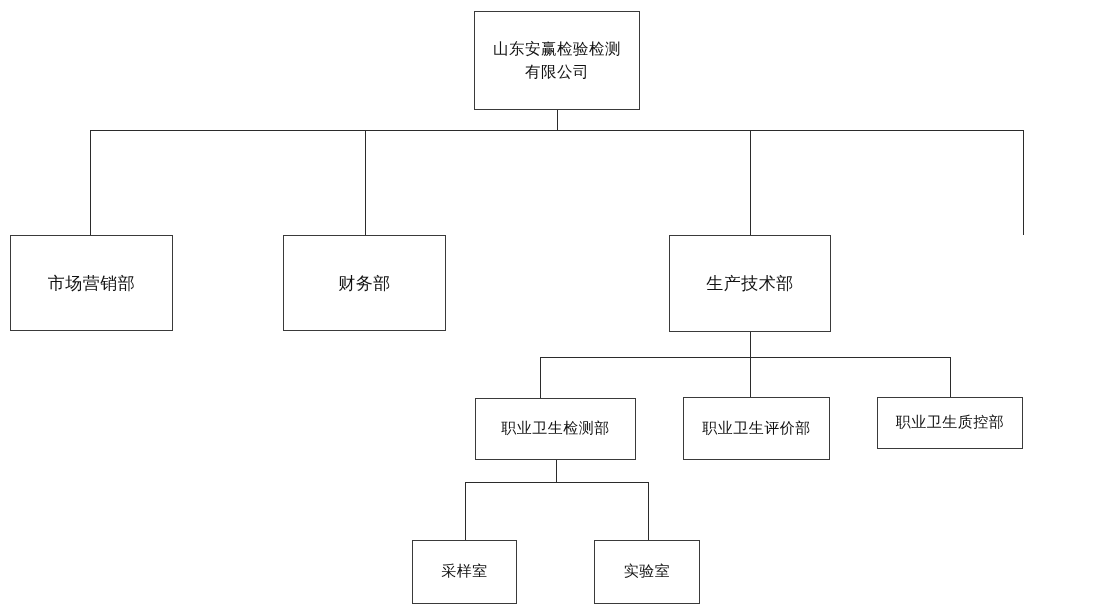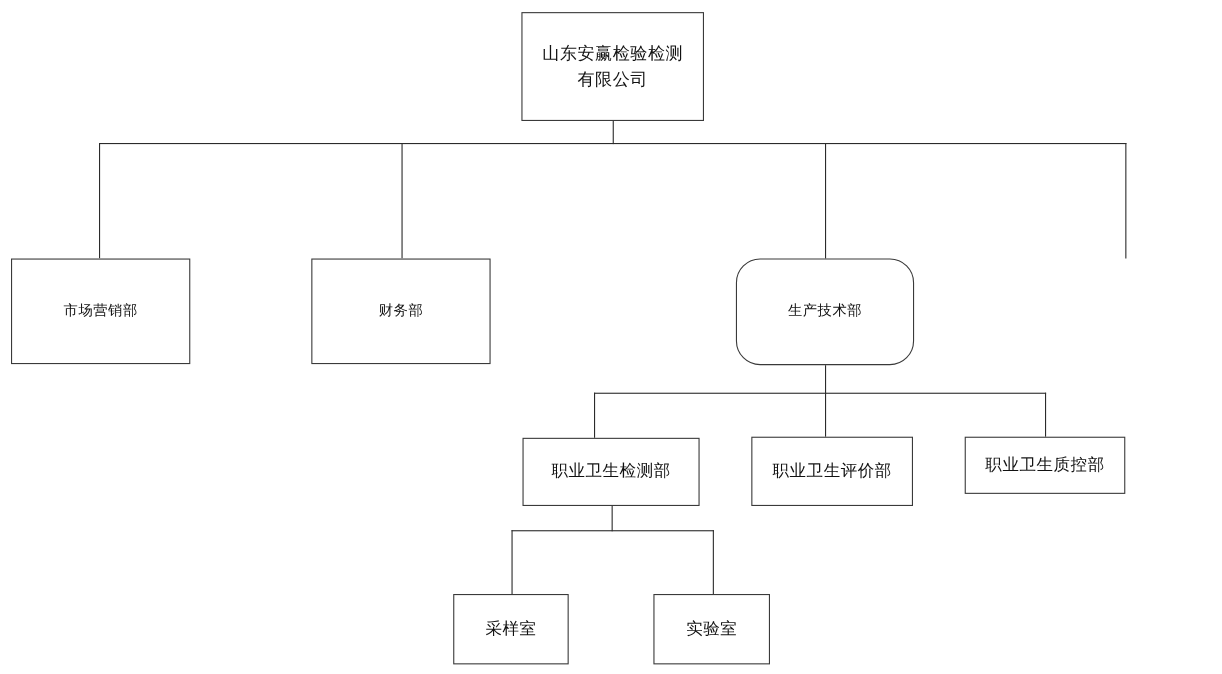--- a/index.html
+++ b/index.html
@@ -35,21 +35,21 @@
     line-height: 1.45;
     color: #111111;
     letter-spacing: 0.5px;
     z-index: 2;
   }
   .node-label {
     display: block;
     white-space: pre-line;
   }
   .lvl0 { font-size: 15.5px; }
-  .lvl1 { font-size: 13px; }
+  .lvl1 { font-size: 17px; }
   .lvl2 { font-size: 15px; }
   .lvl3 { font-size: 15px; }
   .connector {
     position: absolute;
     background: #2b2b2b;
     z-index: 1;
   }
   .connector.h { height: 1px; }
   .connector.v { width: 1px; }
 </style>
@@ -82,21 +82,21 @@
   </div>
 
   <div class="node lvl1" style="left:10px; top:235px; width:163px; height:96px;">
     <span class="node-label">市场营销部</span>
   </div>
 
   <div class="node lvl1" style="left:283px; top:235px; width:163px; height:96px;">
     <span class="node-label">财务部</span>
   </div>
 
-  <div class="node lvl1" style="left:669px; top:235px; width:162px; height:97px;border-radius:22px;">
+  <div class="node lvl1" style="left:669px; top:235px; width:162px; height:97px;">
     <span class="node-label">生产技术部</span>
   </div>
 
 
   <div class="node lvl2" style="left:475px; top:398px; width:161px; height:62px;">
     <span class="node-label">职业卫生检测部</span>
   </div>
 
   <div class="node lvl2" style="left:683px; top:397px; width:147px; height:63px;">
     <span class="node-label">职业卫生评价部</span>

